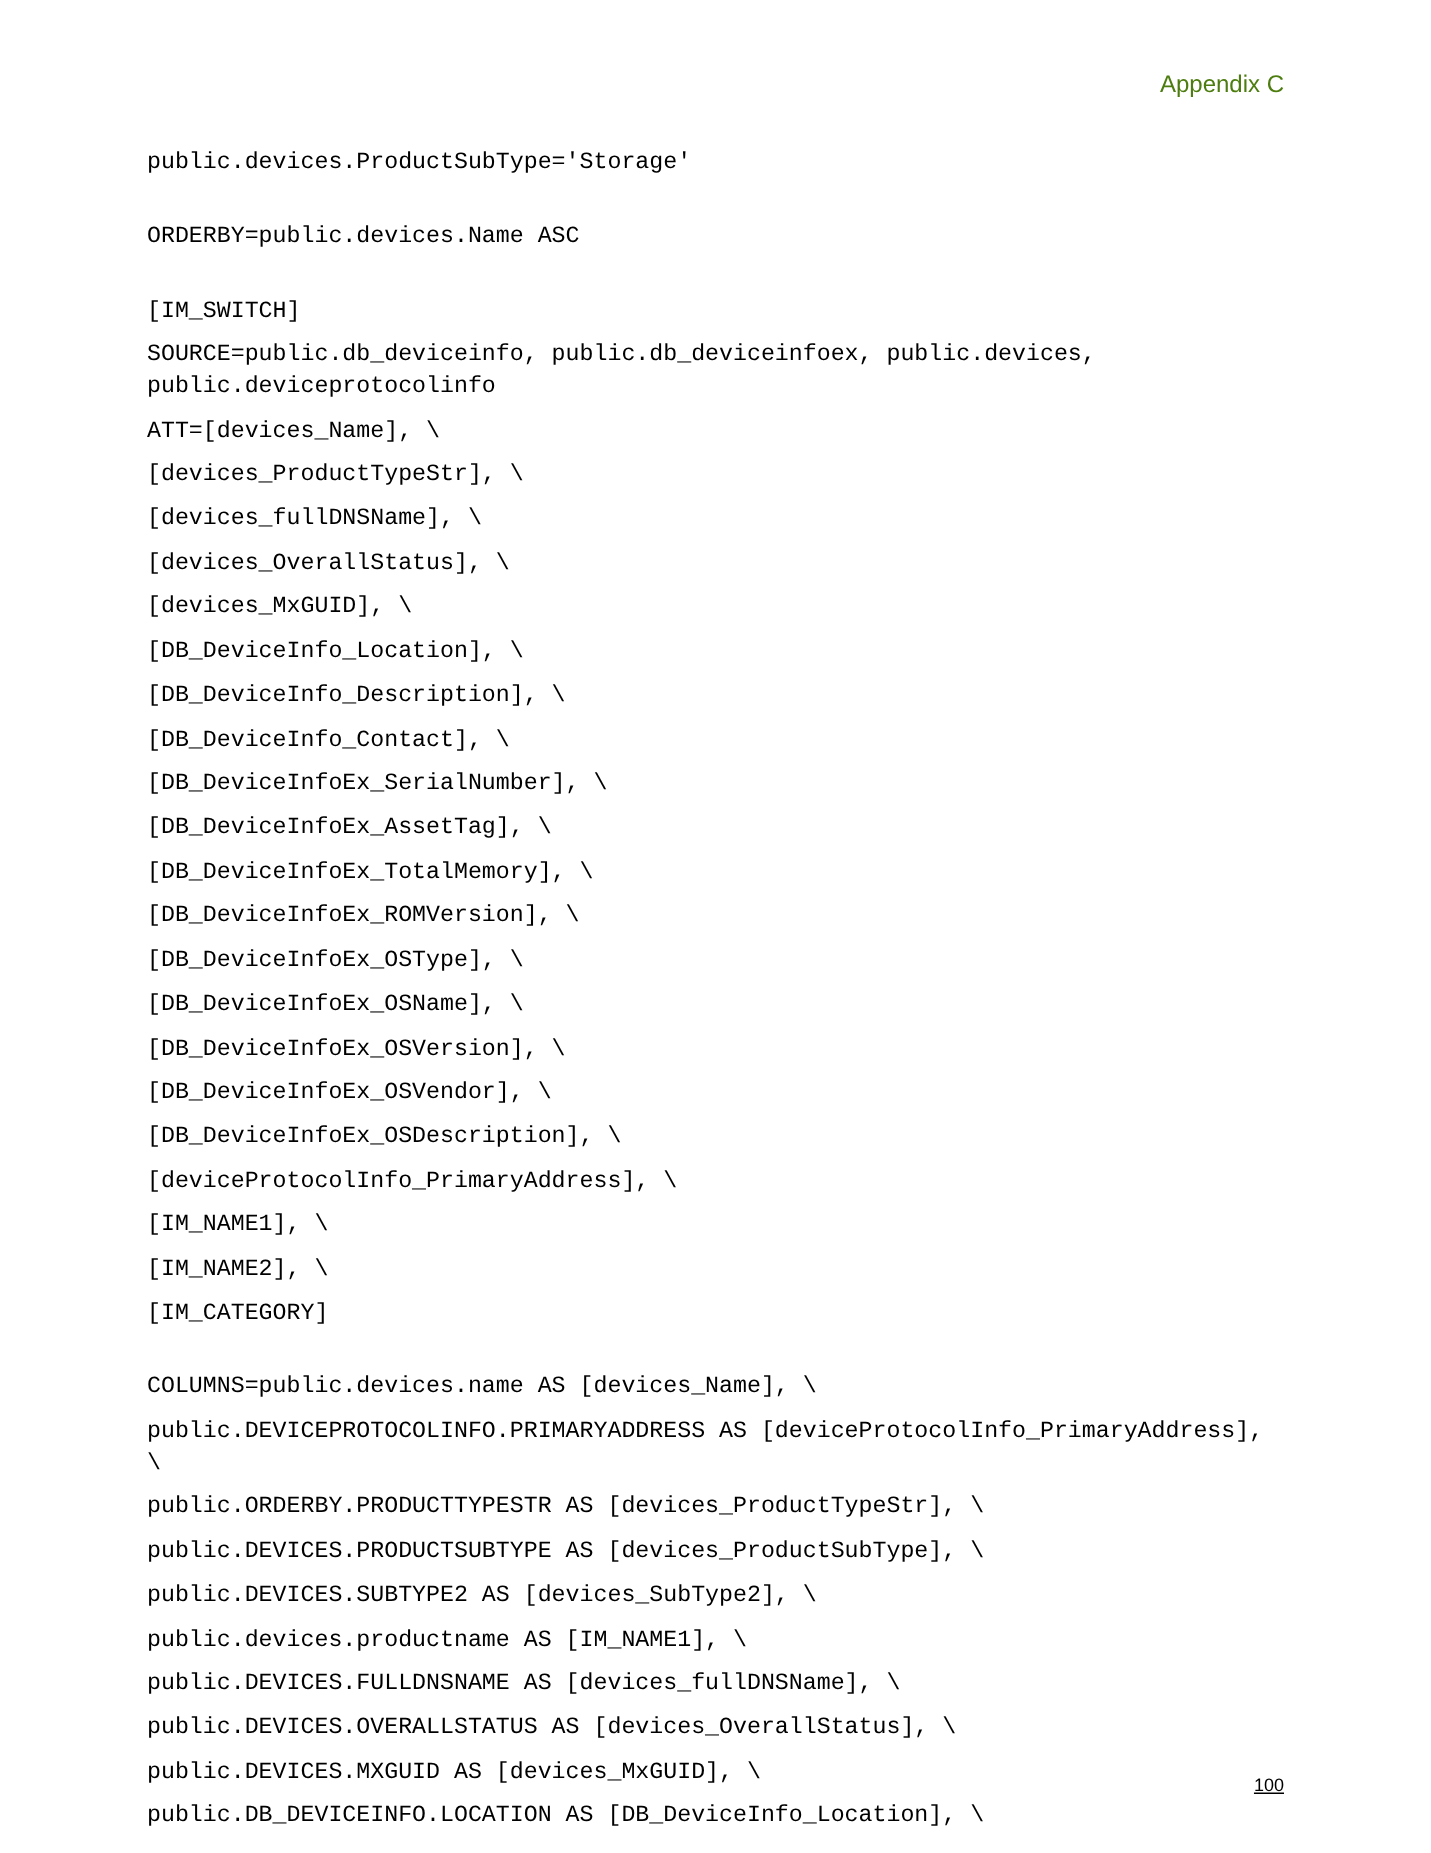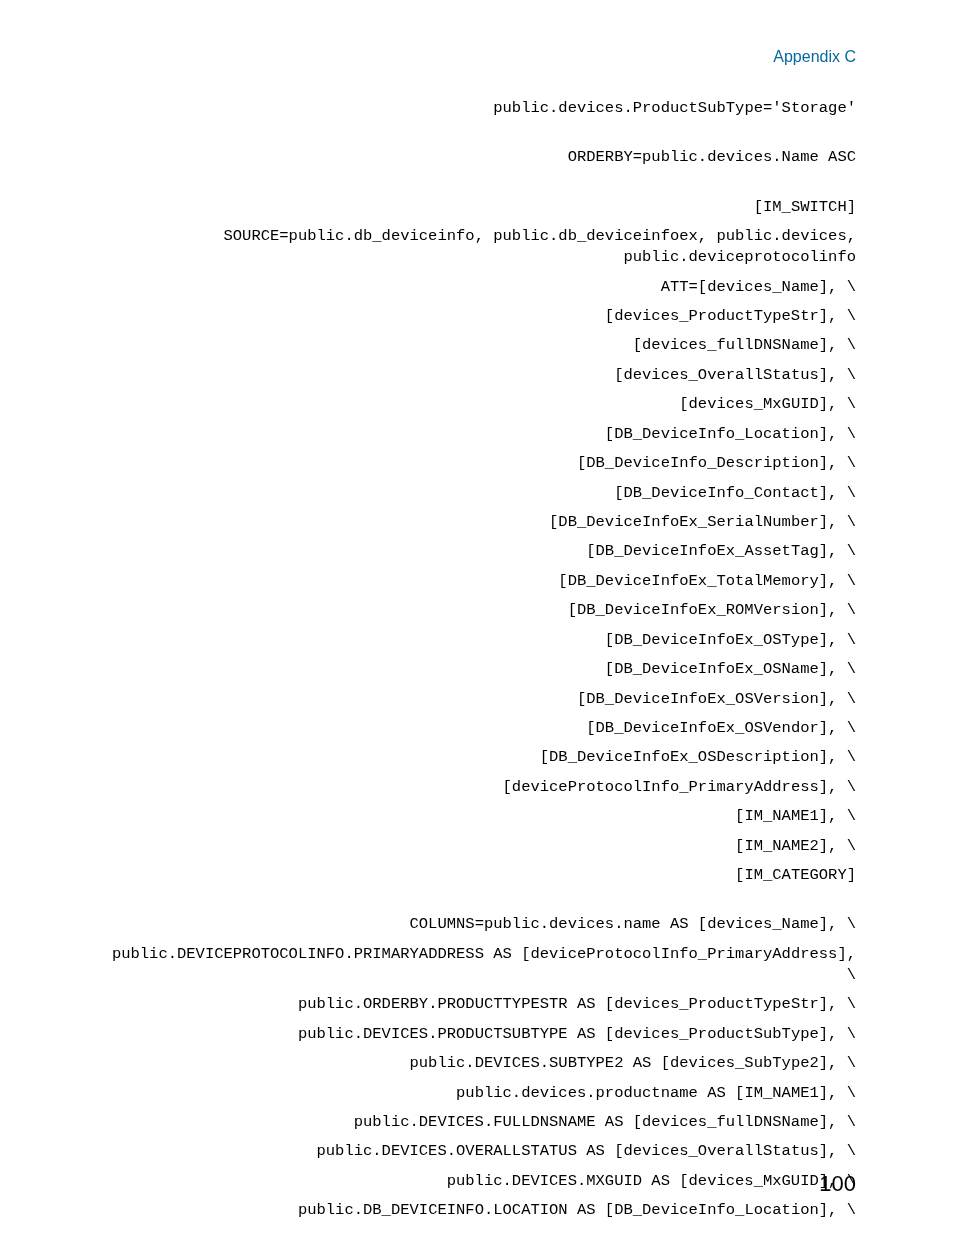--- a/index.html
+++ b/index.html
@@ -9,45 +9,45 @@
     background: #ffffff;
     font-family: Arial, Helvetica, sans-serif;
     position: relative;
   }
   .page {
     padding: 48px 98px 0 98px;
   }
   .header {
     text-align: right;
     font-size: 16px;
-    color: #0369a1;
+    color: #4d7c0f;
     margin-bottom: 32px;
   }
   .content {
     font-family: "Courier New", Courier, monospace;
     font-size: 15.5px;
     color: #000;
     line-height: 1.35;
   }
   .line {
     margin-bottom: 8.5px;
     white-space: pre-wrap;
     word-wrap: break-word;
-    text-align: right;
   }
   .gap {
     height: 20px;
   }
   .page-number {
     position: absolute;
     bottom: 38px;
     right: 98px;
-    font-size: 22px;
+    font-size: 12px;
     font-family: Arial, Helvetica, sans-serif;
     color: #000;
+    text-decoration: underline;
   }
 </style>
 </head>
 <body>
 
 <div class="page">
   <div class="header">Appendix C</div>
   <div class="content" id="content-container">
       <div class="line">public.devices.ProductSubType='Storage'</div>
       <div class="gap"></div>

